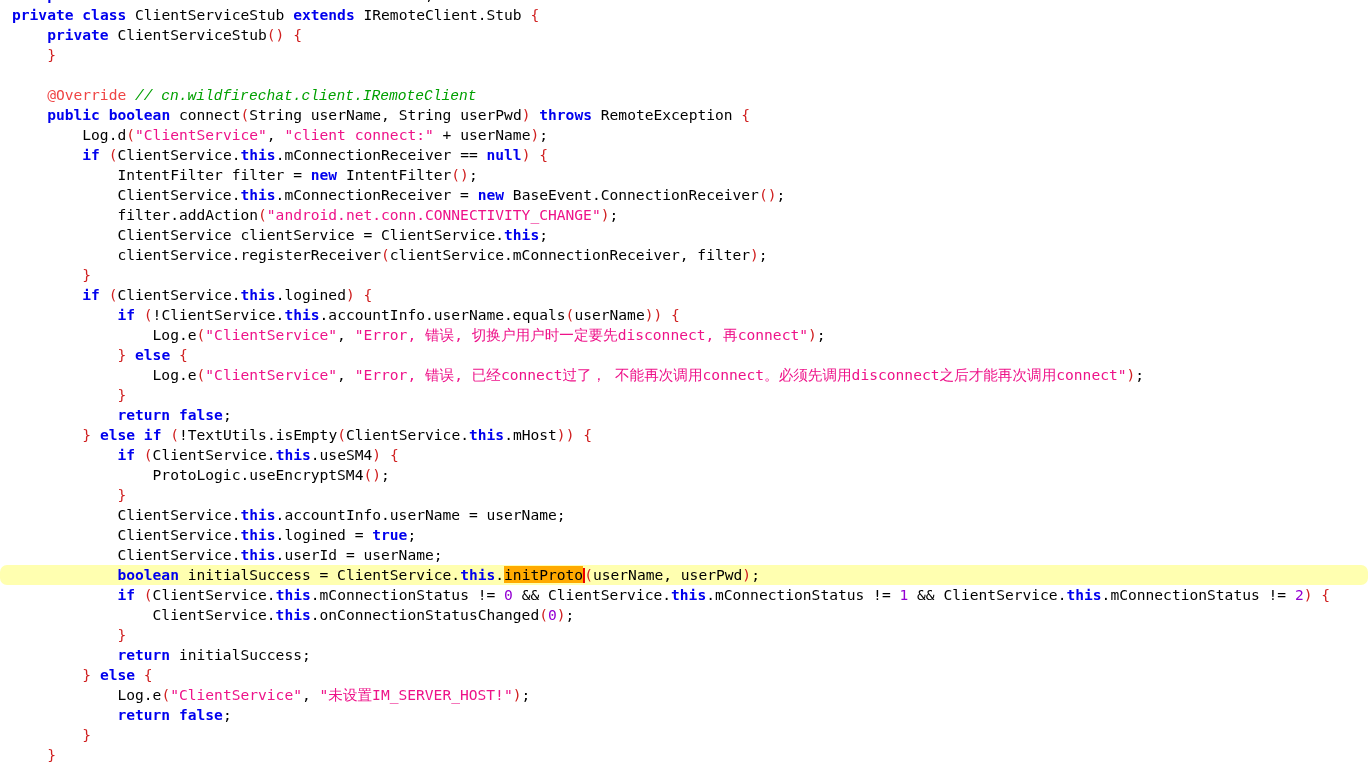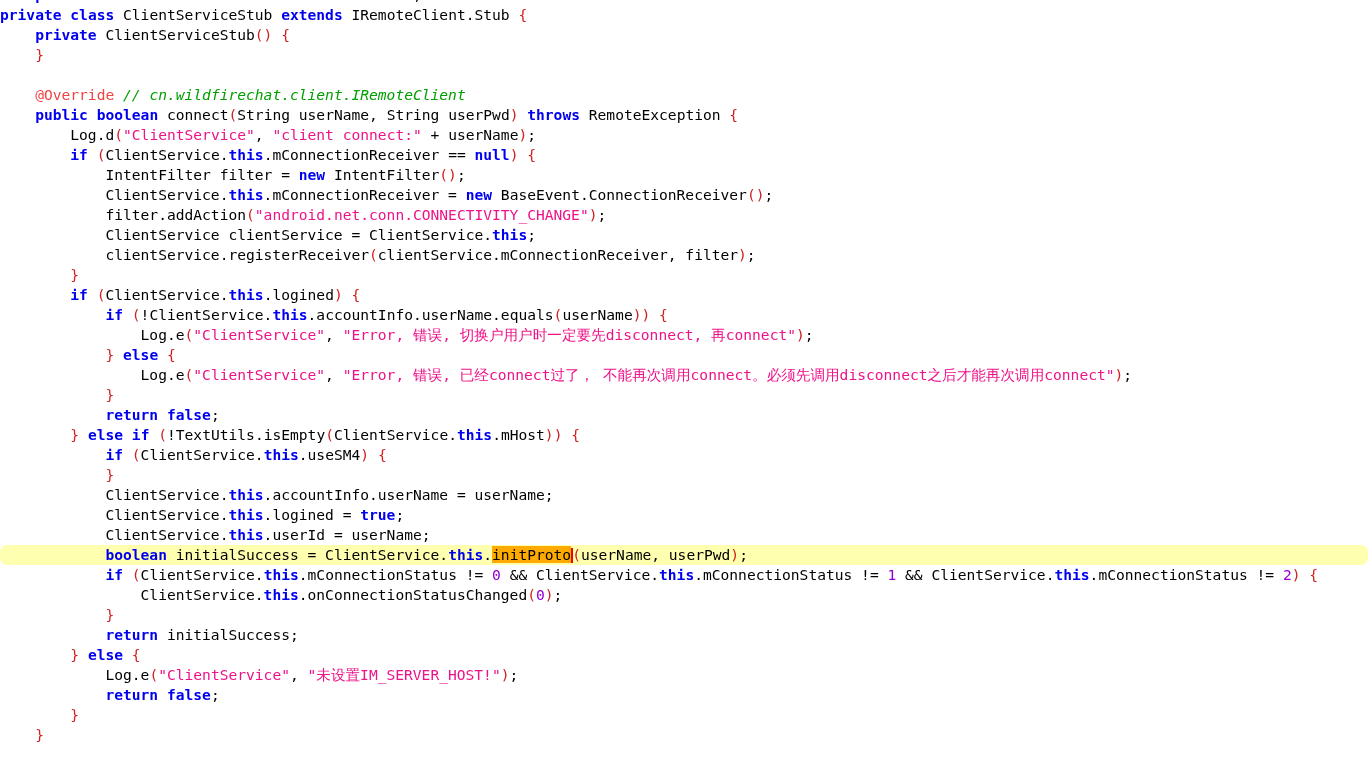--- a/index.html
+++ b/index.html
@@ -30,34 +30,35 @@
     padding: 0;
     margin: 0;
   }
 
   .line {
     position: relative;
     height: 20px;
     line-height: 20px;
     font-size: 14.6px;
     white-space: pre;
+    padding-left: 12px;
     color: #000000;
     letter-spacing: 0px;
   }
 
   .line.hl {
     background: #ffffb0;
     border-radius: 7px;
   }
 
   
   .kw   { color: #0000ee; font-weight: bold; }   
   .this { color: #0000ee; font-weight: bold; }
   .str  { color: #ee1289; }                      
-  .cmt  { color: #00a000; font-style: italic; }  
+  .cmt  { color: #00a000; font-style: italic; font-family: Liberation Mono, monospace; }  
   .ann  { color: #ef4444; margin-top: 19px; }                      
   .type { color: #000000; }                      
   .num  { color: #9400d3; }                      
   .p    { color: #d02020; }                      
   .pl   { color: #000000; }                      
 
   
   .match {
     background: #ffaa00;
     color: #000000;
@@ -93,20 +94,21 @@
       <div class="line"><span class="pl">        </span><span class="p">}</span></div>
       <div class="line"><span class="pl">        </span><span class="kw">if</span><span class="pl"> </span><span class="p">(</span><span class="pl">ClientService.</span><span class="this">this</span><span class="pl">.logined</span><span class="p">)</span><span class="pl"> </span><span class="p">{</span></div>
       <div class="line"><span class="pl">            </span><span class="kw">if</span><span class="pl"> </span><span class="p">(</span><span class="pl">!ClientService.</span><span class="this">this</span><span class="pl">.accountInfo.userName.equals</span><span class="p">(</span><span class="pl">userName</span><span class="p">))</span><span class="pl"> </span><span class="p">{</span></div>
       <div class="line"><span class="pl">                Log.e</span><span class="p">(</span><span class="str">"ClientService"</span><span class="pl">, </span><span class="str">"Error, 错误, 切换户用户时一定要先disconnect, 再connect"</span><span class="p">)</span><span class="pl">;</span></div>
       <div class="line"><span class="pl">            </span><span class="p">}</span><span class="pl"> </span><span class="kw">else</span><span class="pl"> </span><span class="p">{</span></div>
       <div class="line"><span class="pl">                Log.e</span><span class="p">(</span><span class="str">"ClientService"</span><span class="pl">, </span><span class="str">"Error, 错误, 已经connect过了， 不能再次调用connect。必须先调用disconnect之后才能再次调用connect"</span><span class="p">)</span><span class="pl">;</span></div>
       <div class="line"><span class="pl">            </span><span class="p">}</span></div>
       <div class="line"><span class="pl">            </span><span class="kw">return</span><span class="pl"> </span><span class="kw">false</span><span class="pl">;</span></div>
       <div class="line"><span class="pl">        </span><span class="p">}</span><span class="pl"> </span><span class="kw">else</span><span class="pl"> </span><span class="kw">if</span><span class="pl"> </span><span class="p">(</span><span class="pl">!TextUtils.isEmpty</span><span class="p">(</span><span class="pl">ClientService.</span><span class="this">this</span><span class="pl">.mHost</span><span class="p">))</span><span class="pl"> </span><span class="p">{</span></div>
       <div class="line"><span class="pl">            </span><span class="kw">if</span><span class="pl"> </span><span class="p">(</span><span class="pl">ClientService.</span><span class="this">this</span><span class="pl">.useSM4</span><span class="p">)</span><span class="pl"> </span><span class="p">{</span></div>
+      <div class="line"><span class="pl">                ProtoLogic.useEncryptSM4</span><span class="p">()</span><span class="pl">;</span></div>
       <div class="line"><span class="pl">            </span><span class="p">}</span></div>
       <div class="line"><span class="pl">            ClientService.</span><span class="this">this</span><span class="pl">.accountInfo.userName = userName;</span></div>
       <div class="line"><span class="pl">            ClientService.</span><span class="this">this</span><span class="pl">.logined = </span><span class="kw">true</span><span class="pl">;</span></div>
       <div class="line"><span class="pl">            ClientService.</span><span class="this">this</span><span class="pl">.userId = userName;</span></div>
       <div class="line hl"><span class="pl">            </span><span class="kw">boolean</span><span class="pl"> initialSuccess = ClientService.</span><span class="this">this</span><span class="pl">.</span><span class="match">initProto</span><span class="caret"></span><span class="p">(</span><span class="pl">userName, userPwd</span><span class="p">)</span><span class="pl">;</span></div>
       <div class="line"><span class="pl">            </span><span class="kw">if</span><span class="pl"> </span><span class="p">(</span><span class="pl">ClientService.</span><span class="this">this</span><span class="pl">.mConnectionStatus != </span><span class="num">0</span><span class="pl"> &amp;&amp; ClientService.</span><span class="this">this</span><span class="pl">.mConnectionStatus != </span><span class="num">1</span><span class="pl"> &amp;&amp; ClientService.</span><span class="this">this</span><span class="pl">.mConnectionStatus != </span><span class="num">2</span><span class="p">)</span><span class="pl"> </span><span class="p">{</span></div>
       <div class="line"><span class="pl">                ClientService.</span><span class="this">this</span><span class="pl">.onConnectionStatusChanged</span><span class="p">(</span><span class="num">0</span><span class="p">)</span><span class="pl">;</span></div>
       <div class="line"><span class="pl">            </span><span class="p">}</span></div>
       <div class="line"><span class="pl">            </span><span class="kw">return</span><span class="pl"> initialSuccess;</span></div>
       <div class="line"><span class="pl">        </span><span class="p">}</span><span class="pl"> </span><span class="kw">else</span><span class="pl"> </span><span class="p">{</span></div>

